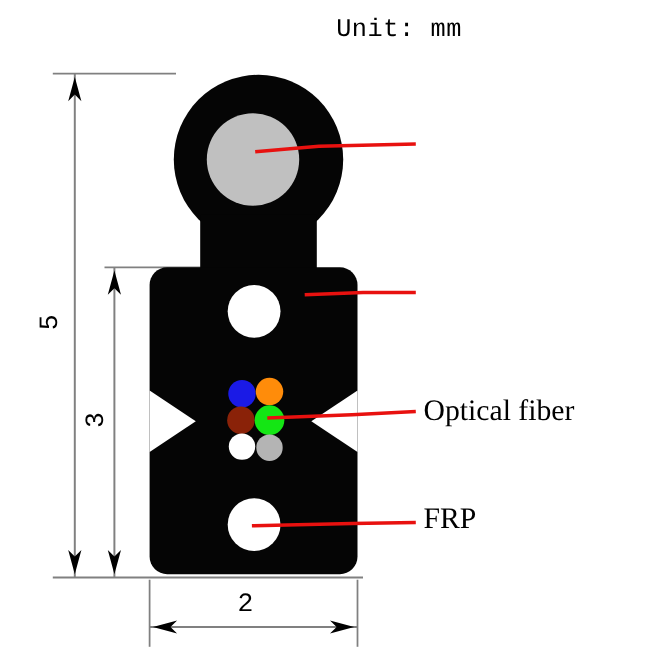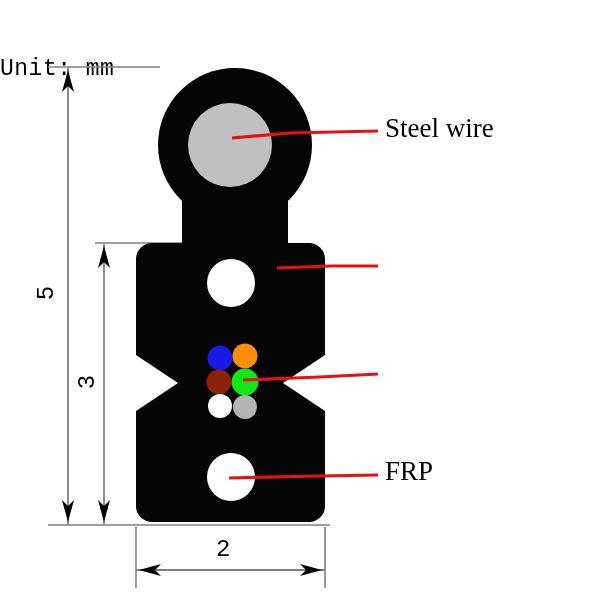--- a/index.html
+++ b/index.html
@@ -20,27 +20,26 @@
     left: 0;
     top: 0;
     width: 600px;
     height: 600px;
   }
   .unit-title {
     position: absolute;
     left: 0;
     top: 14px;
     width: 420px;
-    text-align: left;
+    text-align: right;
     font-family: "Liberation Mono", monospace;
     font-size: 23px;
     color: #000000;
     letter-spacing: 0.5px;
     white-space: pre;
-    margin-top: 42px;
   }
   .callout-label {
     position: absolute;
     font-family: "Liberation Serif", serif;
     font-size: 27px;
     color: #000000;
     white-space: nowrap;
     line-height: 1;
   }
   #label-steel-wire { left: 385px; top: 115px; }
@@ -130,20 +129,20 @@
     </g>
 
     <g>
       <polyline points="232,138 290,133 378,131" fill="none" stroke="#e8110f" stroke-width="3.2"></polyline>
       <polyline points="277,268 330,266 378,266" fill="none" stroke="#e8110f" stroke-width="3.2"></polyline>
       <polyline points="243,380 320,377 378,374" fill="none" stroke="#e8110f" stroke-width="3.2"></polyline>
       <polyline points="229,478 320,476 378,475" fill="none" stroke="#e8110f" stroke-width="3.2"></polyline>
     </g>
   </svg>
 
-  <div class="callout-label" id="label-steel-wire">Steel wire</div>
+  <div class="callout-label" id="label-optical-fiber">Optical fiber</div>
   <div class="callout-label" id="label-frp">FRP</div>
 
   <div class="dim-text" id="dim-text-5">5</div>
   <div class="dim-text" id="dim-text-3">3</div>
   <div class="dim-text" id="dim-text-2">2</div>
 
 </div>
 
 </body></html>

